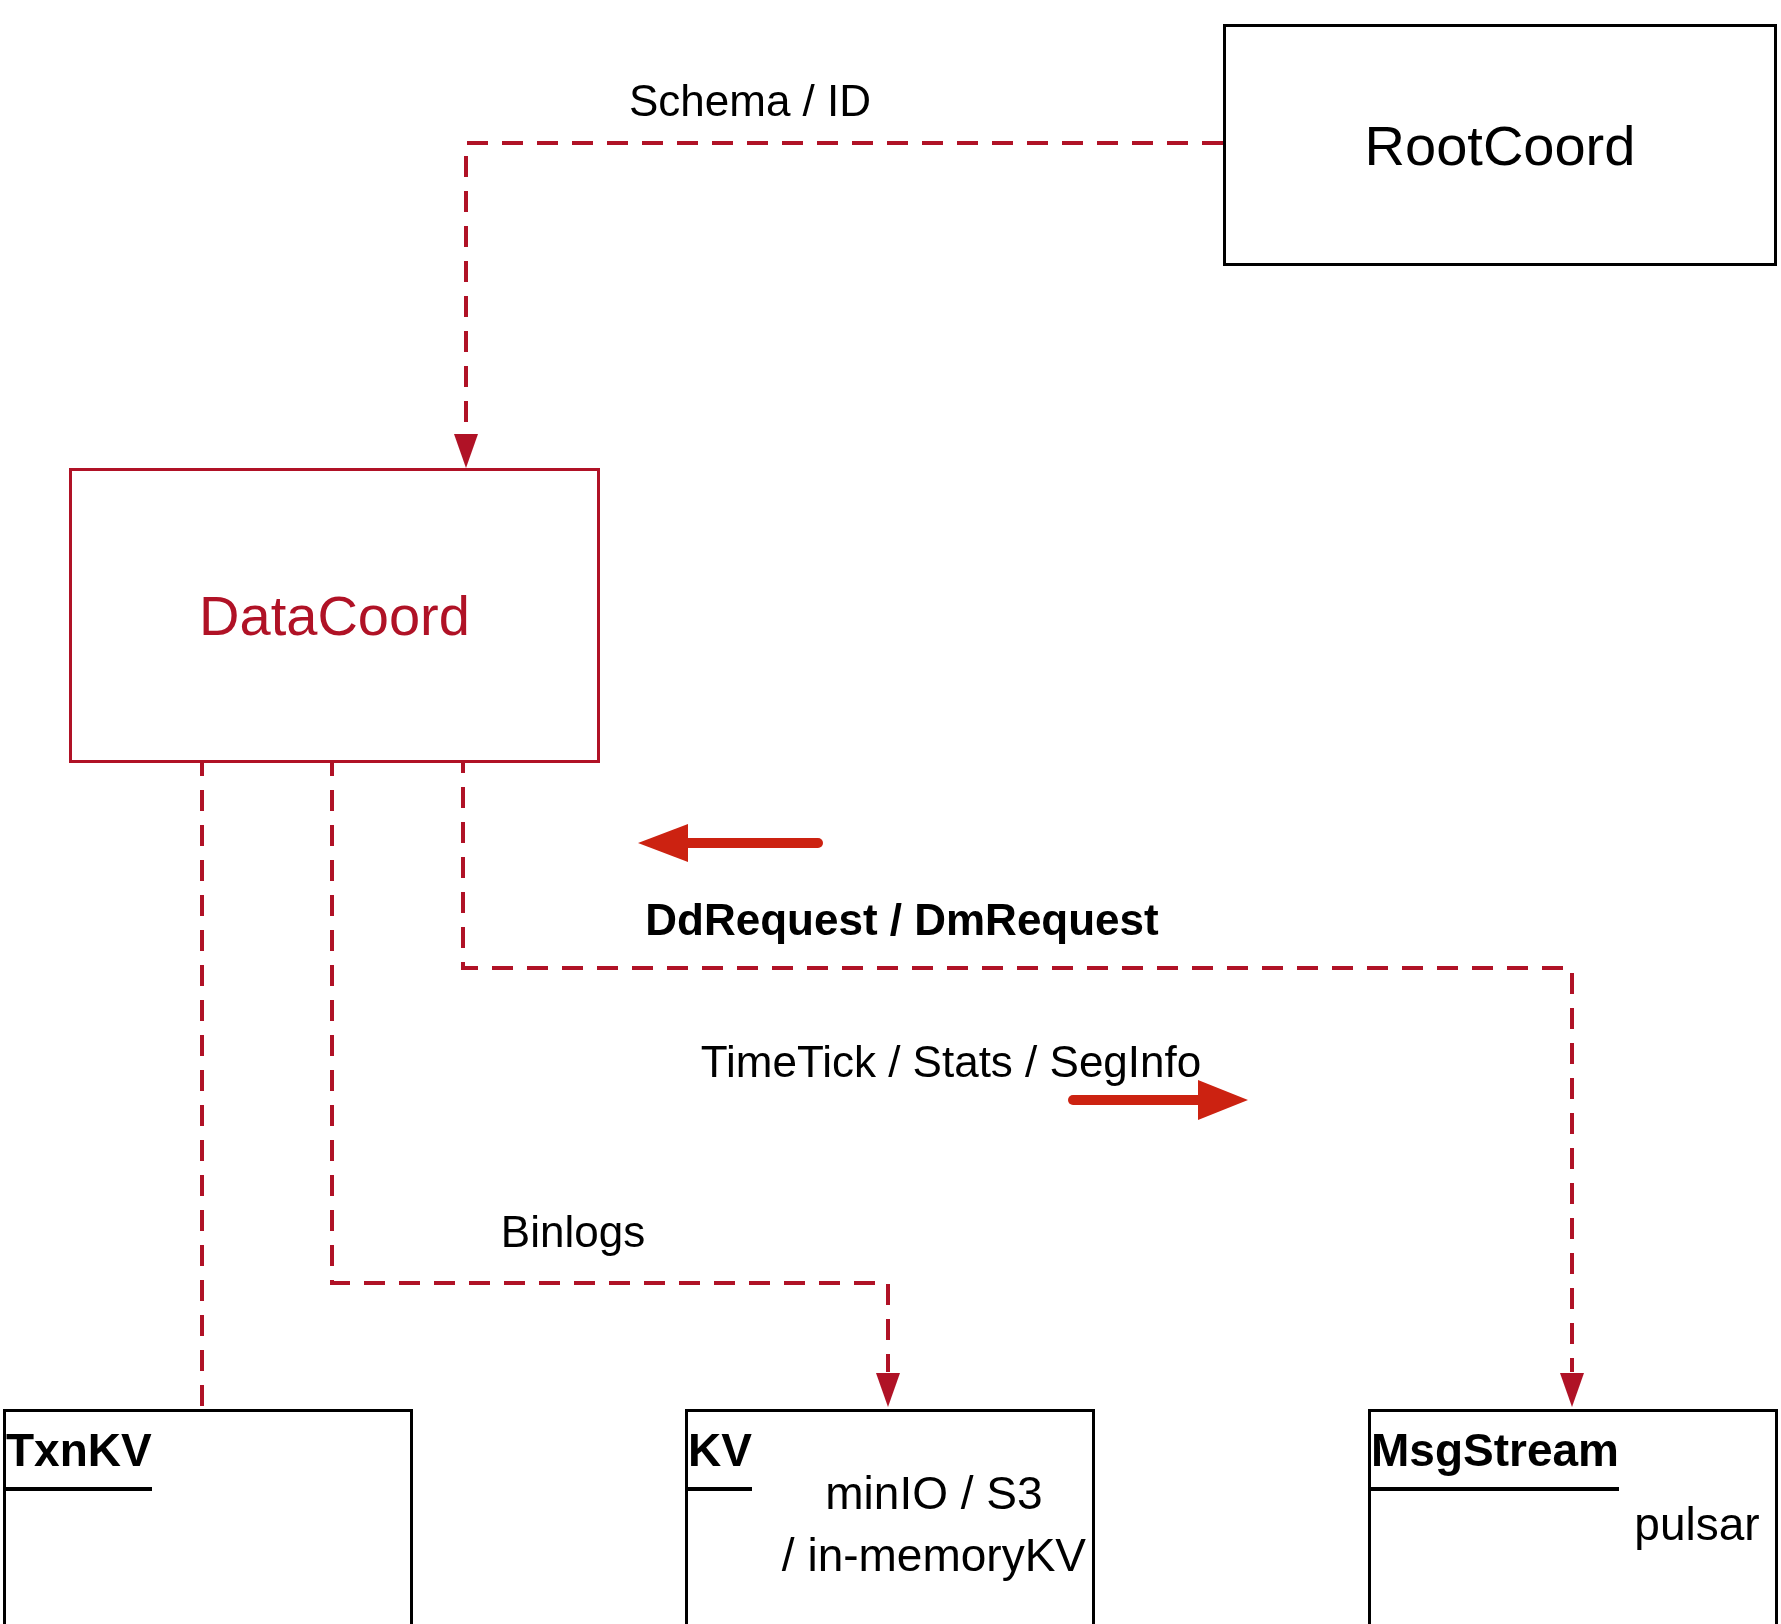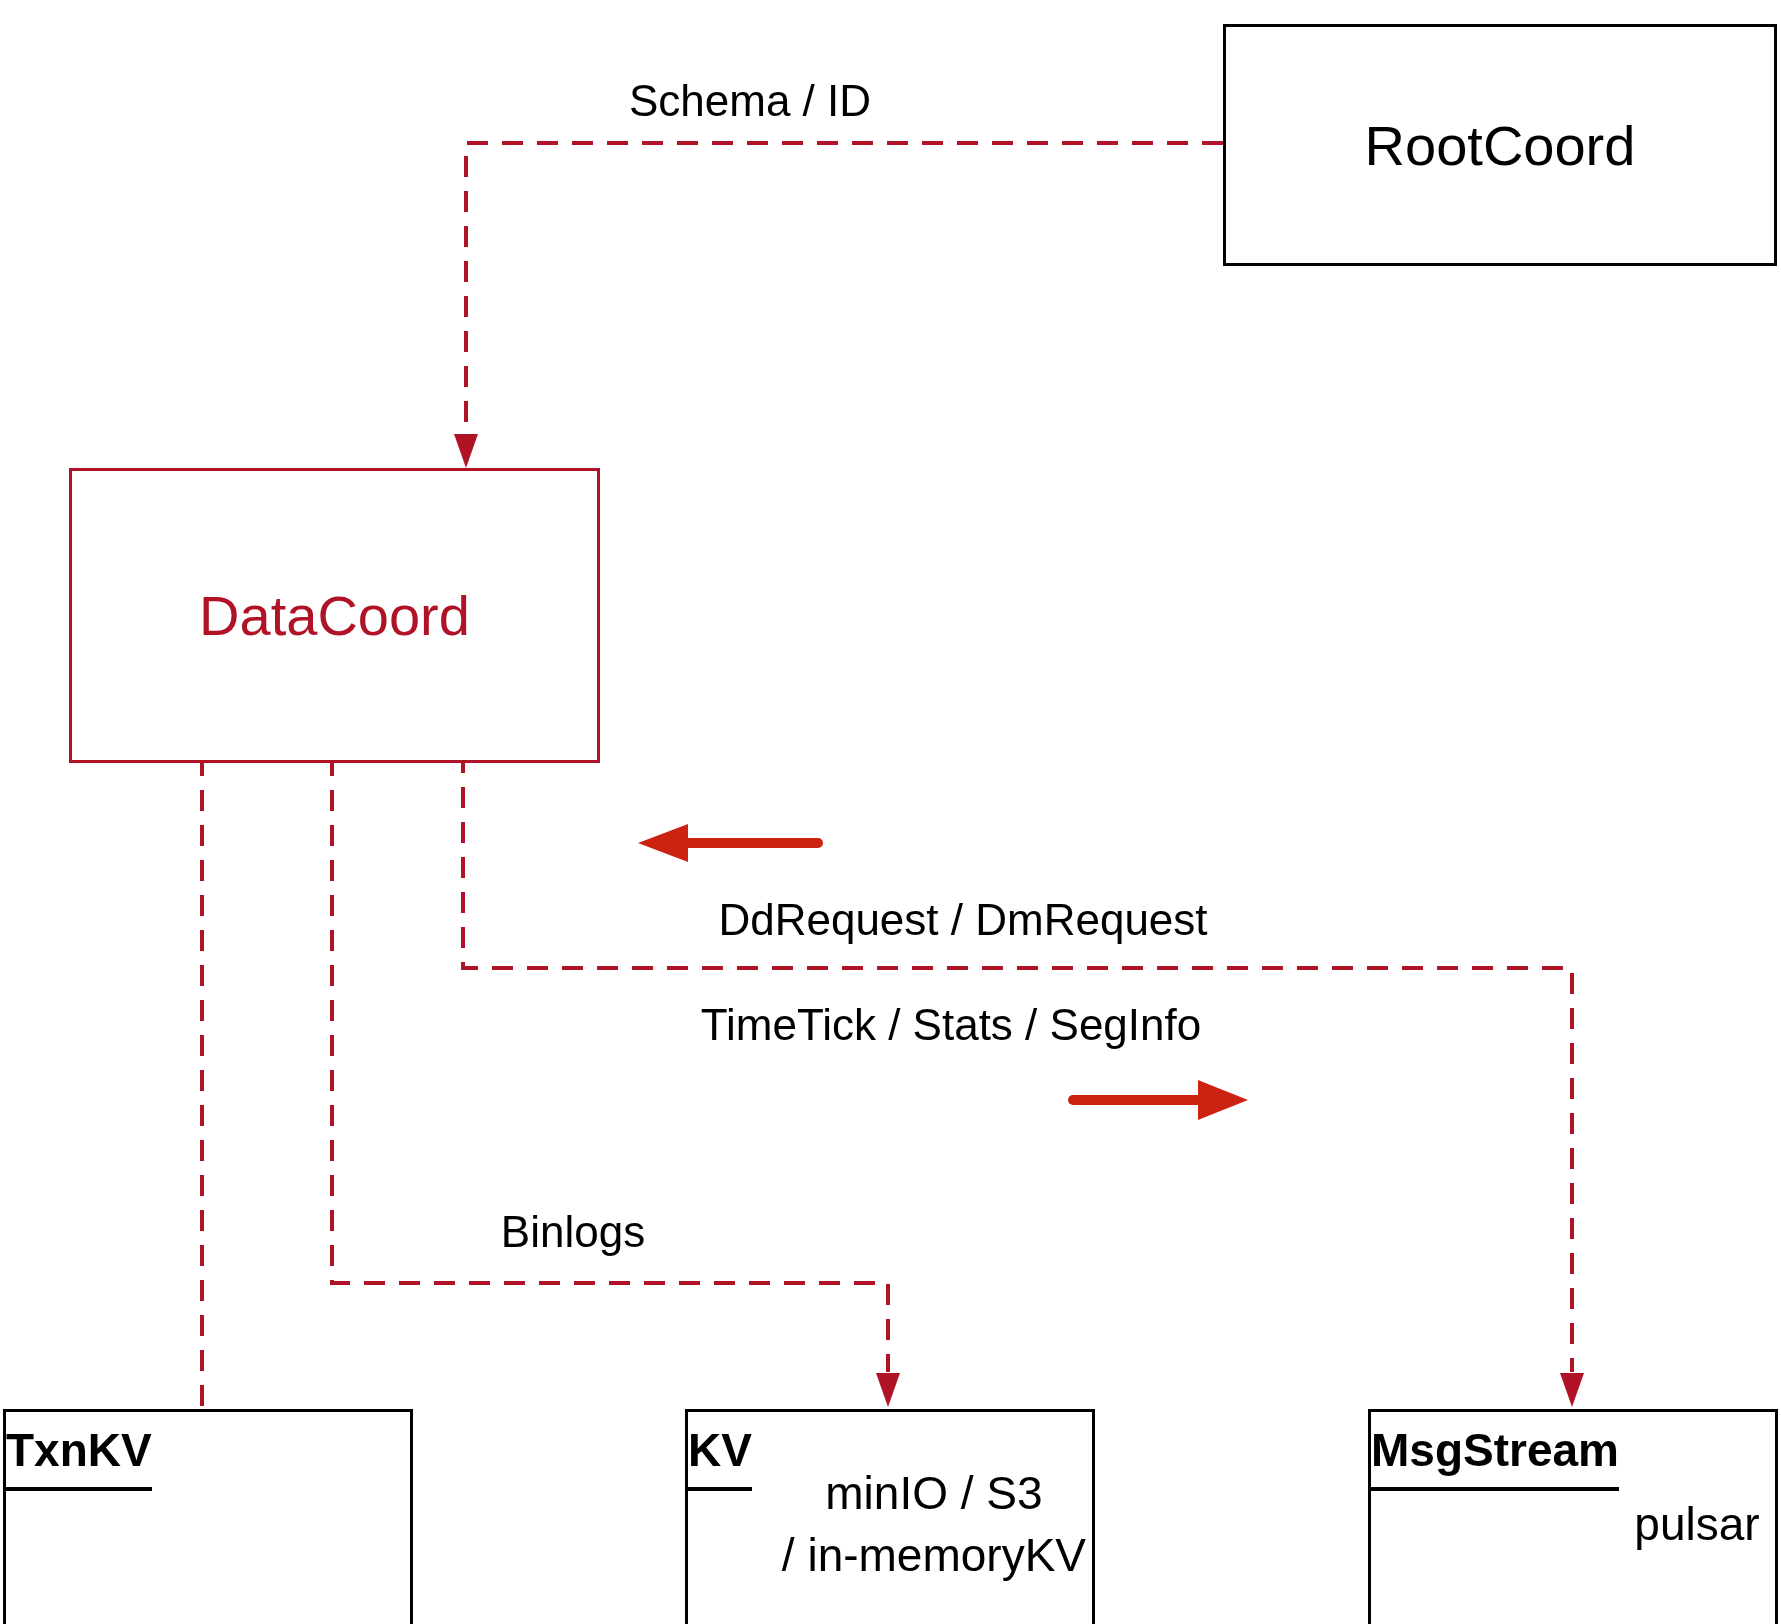--- a/index.html
+++ b/index.html
@@ -83,22 +83,22 @@
   .t-msg   { left: 1368px; width: 410px; }
 
   .edge-label {
     position: absolute;
     transform: translate(-50%, -50%);
     white-space: nowrap;
     font-size: 44px;
     color: var(--ink, #000);
   }
   .lbl-schema  { left: 750px;  top: 81px; }
-  .lbl-dd      { left: 963px;  top: 900px; }
-  .lbl-tick    { left: 951px;  top: 1005px; }
+  .lbl-dd      { left: 902px;  top: 900px; font-weight: bold; }
+  .lbl-tick    { left: 951px;  top: 1042px; }
   .lbl-binlogs { left: 573px;  top: 1212px; }
 </style>
 </head>
 <body>
 
 <div class="canvas">
 
   <svg class="wires" viewBox="0 0 1781 1624">
 
     <path class="dash" d="M1223,123 H466 V414"></path>

